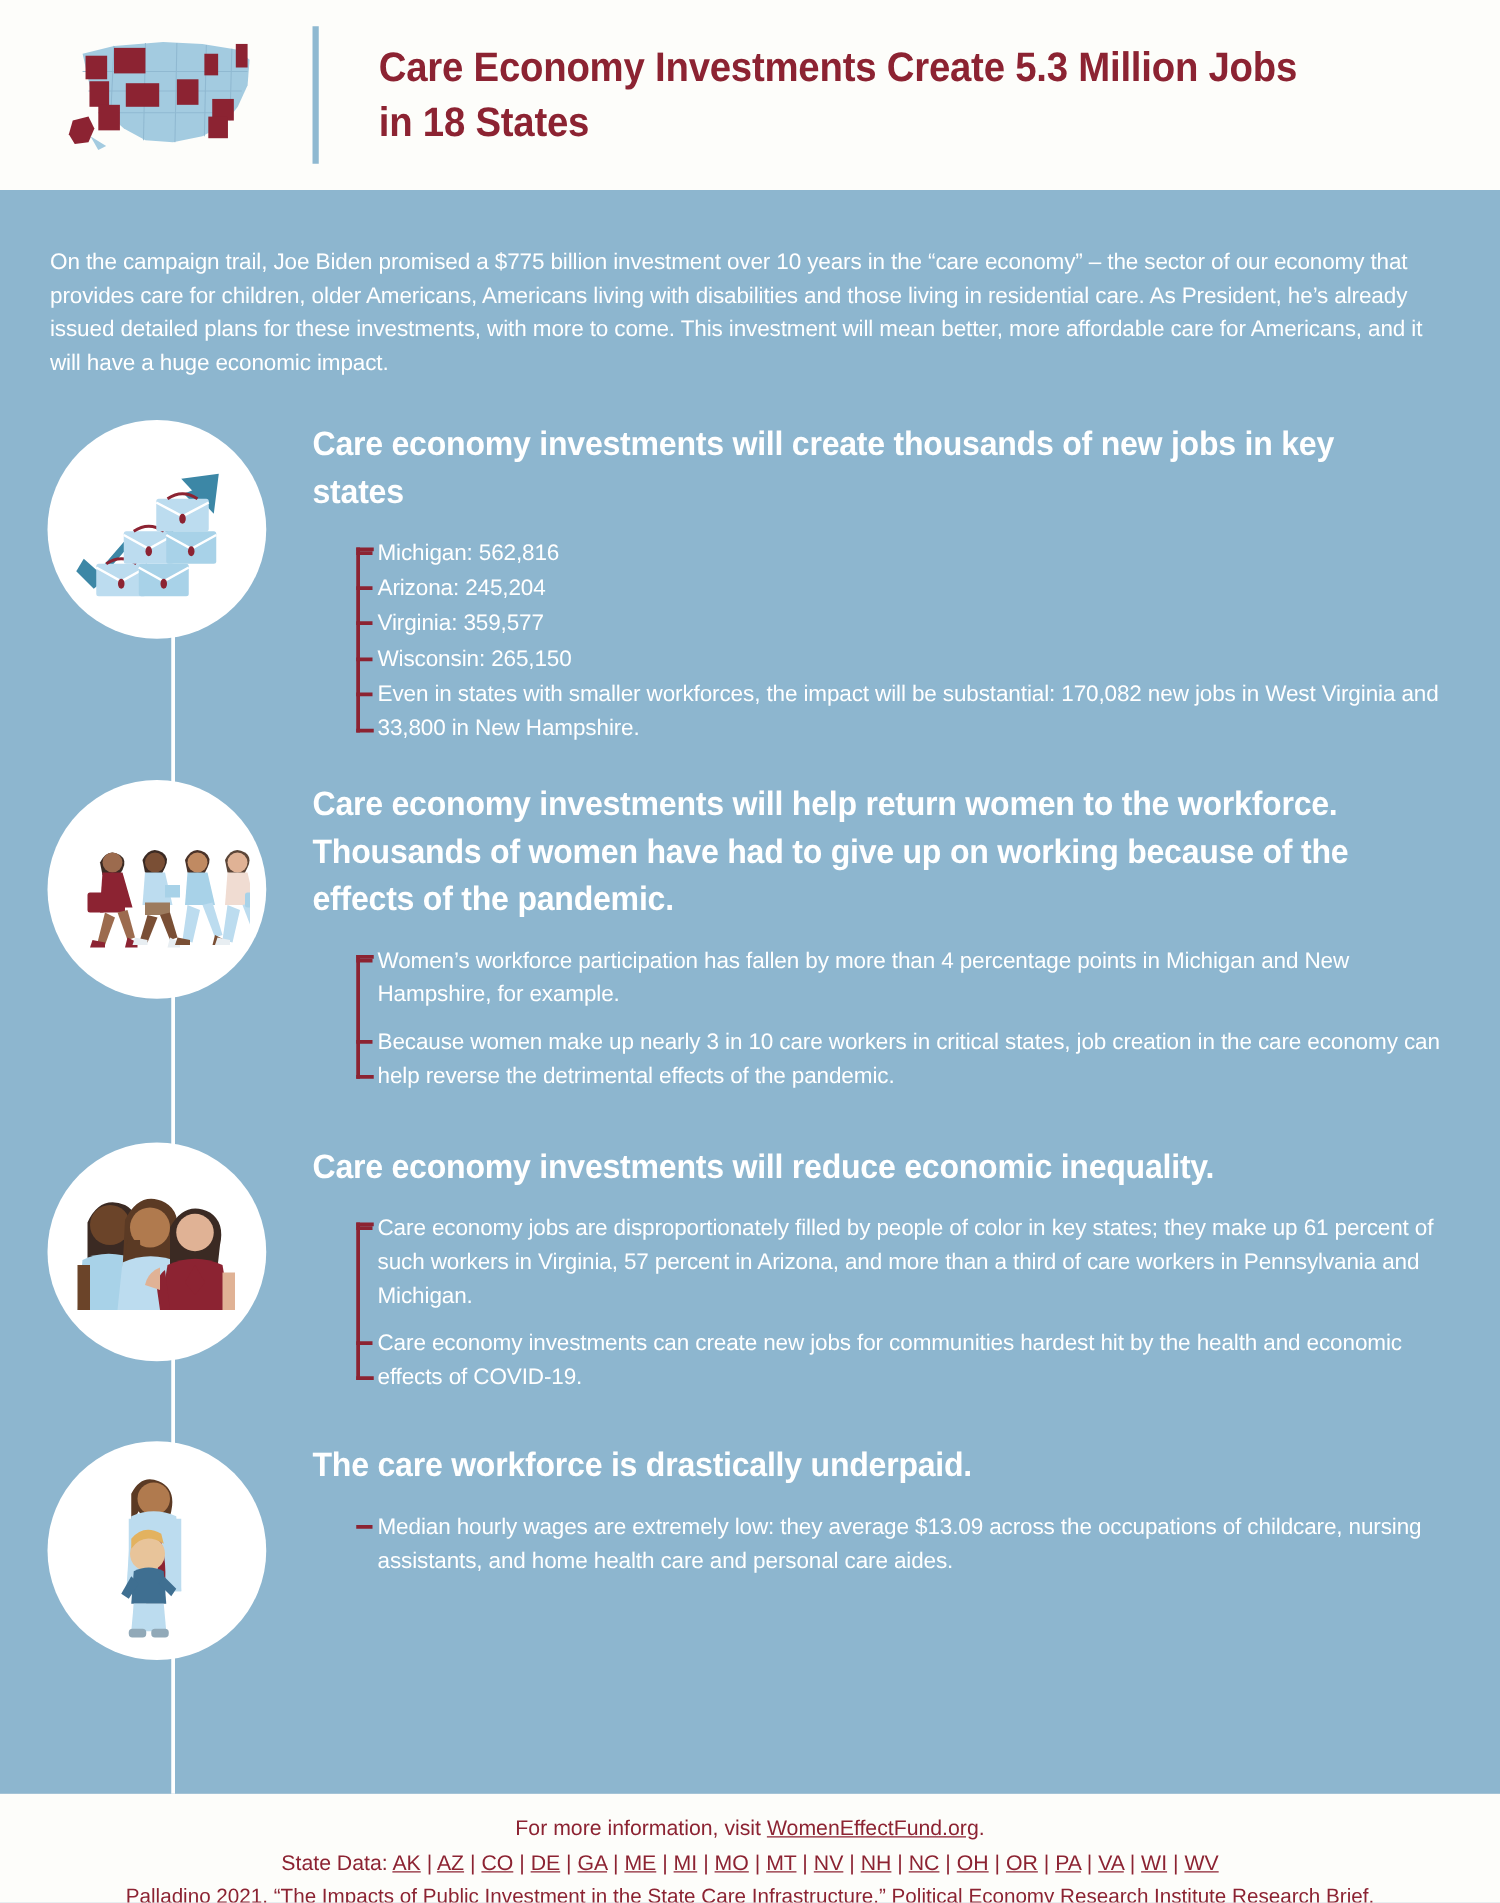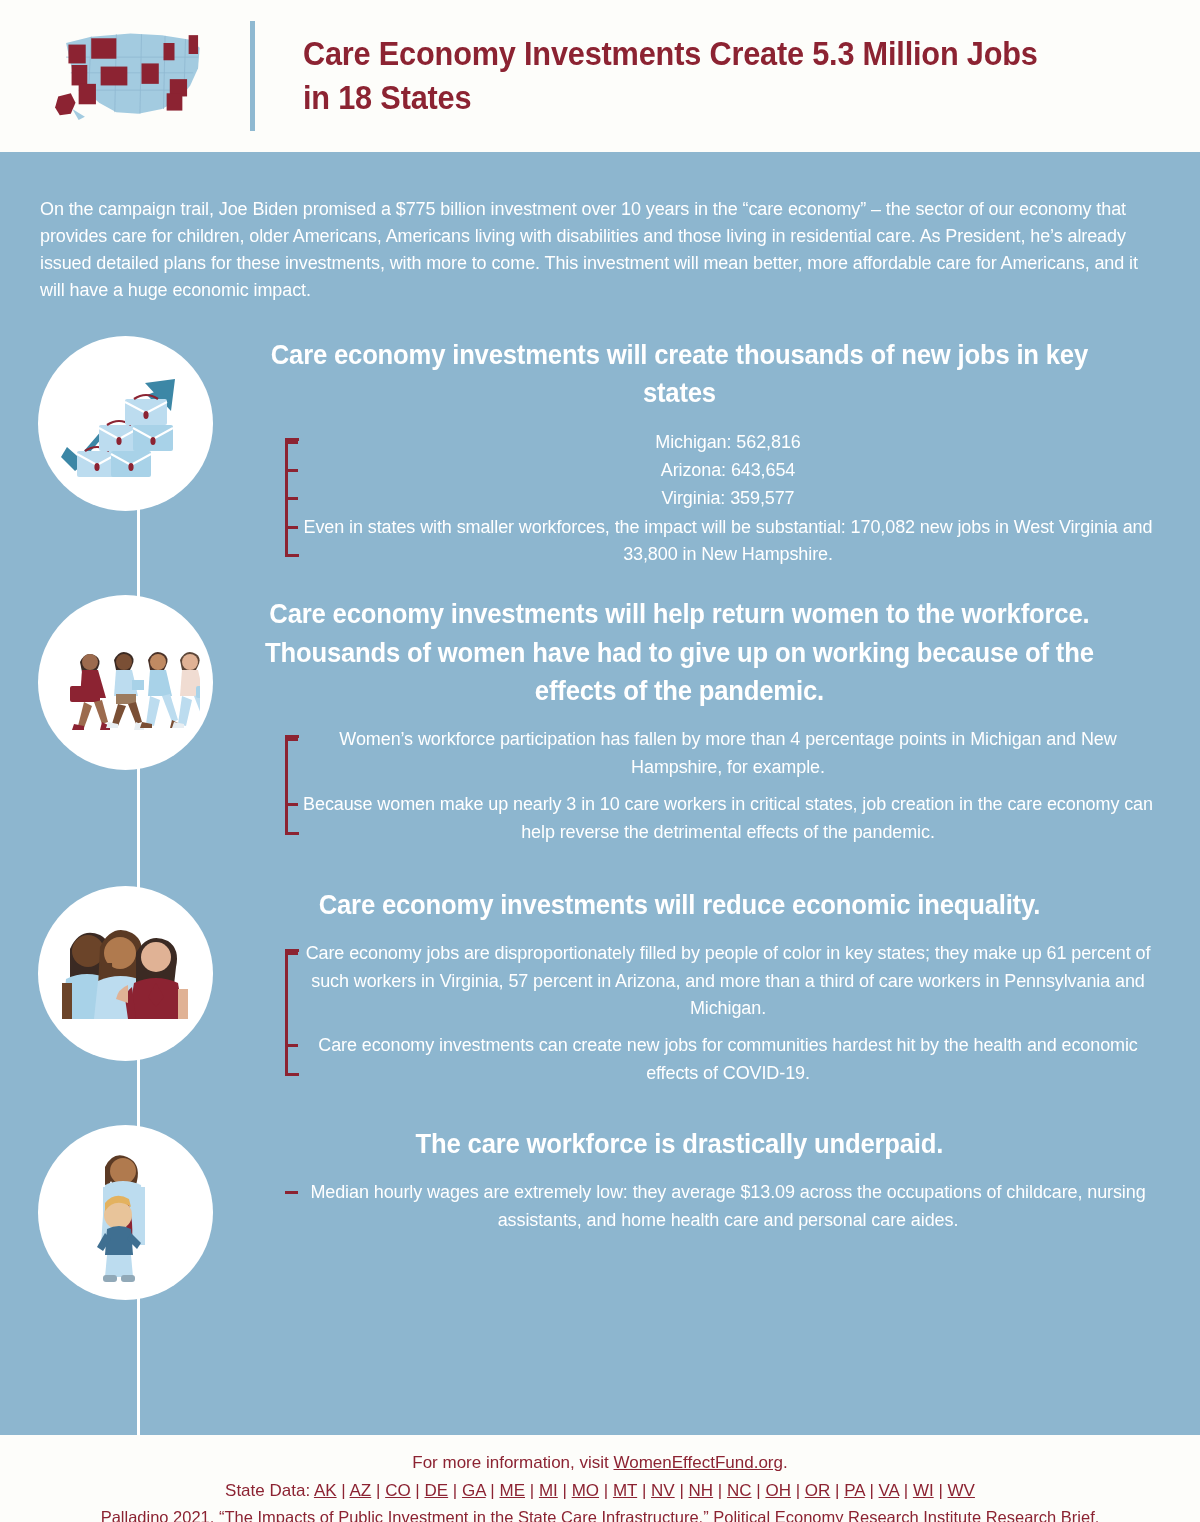--- a/index.html
+++ b/index.html
@@ -56,21 +56,20 @@
     z-index:1;
   }
 
   .sections{position:relative;z-index:2;padding-top:28px;}
 
   .section{
     position:relative;
     display:flex;
     align-items:flex-start;
     margin-bottom:8px;
-    text-align:center;
   }
   .icon-col{
     width:250px;flex:0 0 250px;
     display:flex;justify-content:center;
     padding-top:4px;
   }
   .circle{
     width:175px;height:175px;border-radius:50%;
     background:#ffffff;
     display:flex;align-items:center;justify-content:center;
@@ -214,22 +213,23 @@
                 <ellipse cx="91" cy="56" rx="2.6" ry="4" fill="#8c2332"></ellipse>
               </g>
             </svg>
           </div>
         </div>
         <div class="text-col">
           <h2 class="sec-title">Care economy investments will create thousands of new jobs in key states</h2>
           <div class="blist">
             <div class="bracket"></div>
             <div class="bitem"><span class="tick"></span><span>Michigan: 562,816</span></div>
-            <div class="bitem"><span class="tick"></span><span>Arizona: 643,654</span></div>
+            <div class="bitem"><span class="tick"></span><span>Arizona: 245,204</span></div>
             <div class="bitem"><span class="tick"></span><span>Virginia: 359,577</span></div>
+            <div class="bitem"><span class="tick"></span><span>Wisconsin: 265,150</span></div>
             <div class="bitem"><span class="tick"></span><span>Even in states with smaller workforces, the impact will be substantial: 170,082 new jobs in West Virginia and 33,800 in New Hampshire.</span></div>
           </div>
         </div>
       </div>
 
       <div class="section" style="margin-top:22px;">
         <div class="icon-col">
           <div class="circle">
             <svg width="150" height="110" viewBox="0 0 150 110">
 

